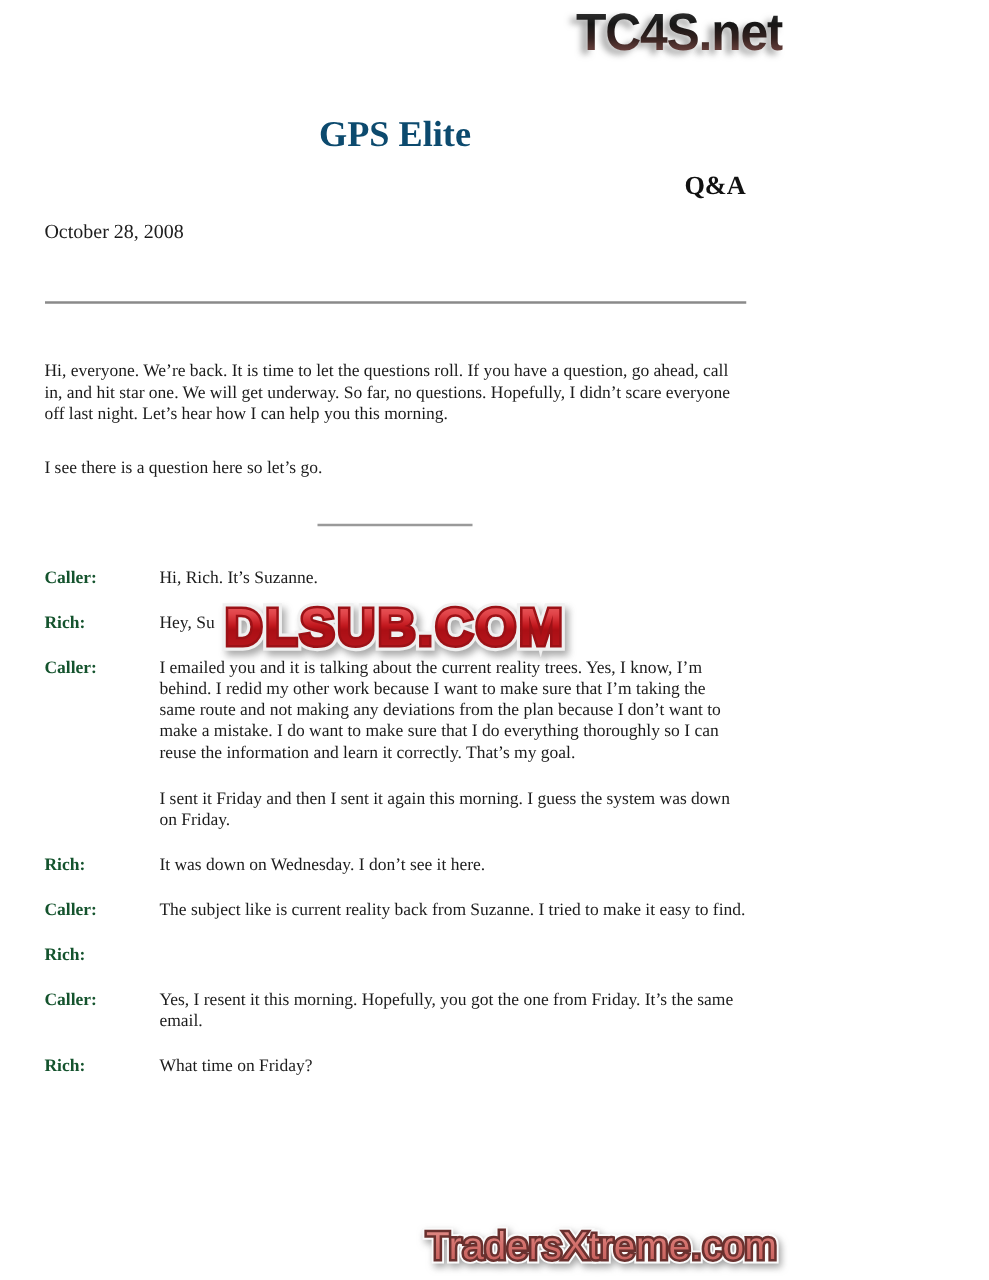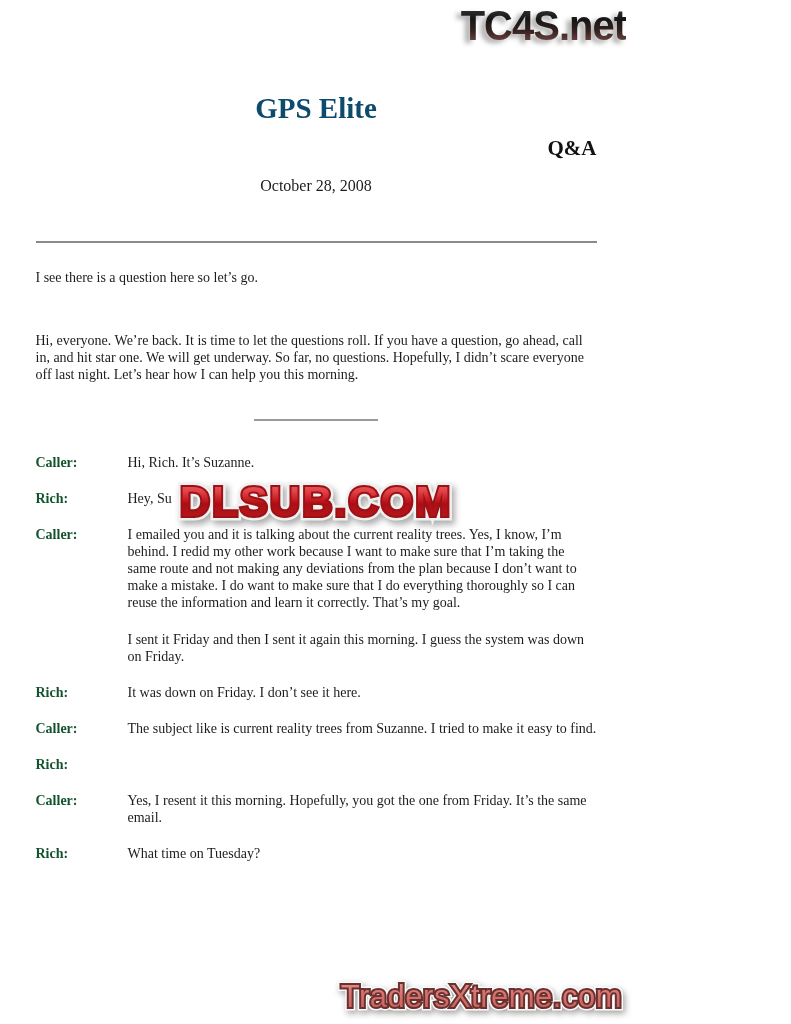--- a/index.html
+++ b/index.html
@@ -28,21 +28,20 @@
   .subtitle {
     margin-top: 12px;
     text-align: right;
     font-size: 21px;
     line-height: 24px;
     font-weight: bold;
     color: #111;
   }
   .doc-date {
     margin-top: 16px;
-    text-align: center;
     font-size: 16px;
     line-height: 20px;
     color: #1c1c1c;
   }
 
   .rule-top {
     margin-top: 45px;
     border: none;
     border-top: 2px solid #8a8a8a;
     width: 100%;
@@ -170,22 +169,22 @@
     <span class="lyr fill">TC4S.net</span>
   </div>
 
   <div class="content">
     <h1 class="title">GPS Elite</h1>
     <h2 class="subtitle">Q&amp;A</h2>
     <div class="doc-date">October 28, 2008</div>
 
     <hr class="rule-top">
 
+    <p class="para intro-1">Hi, everyone. We’re back. It is time to let the questions roll. If you have a question, go ahead, call in, and hit star one. We will get underway. So far, no questions. Hopefully, I didn’t scare everyone off last night. Let’s hear how I can help you this morning.</p>
     <p class="para intro-2">I see there is a question here so let’s go.</p>
-    <p class="para intro-1">Hi, everyone. We’re back. It is time to let the questions roll. If you have a question, go ahead, call in, and hit star one. We will get underway. So far, no questions. Hopefully, I didn’t scare everyone off last night. Let’s hear how I can help you this morning.</p>
 
     <hr class="rule-small">
 
     <div class="dialogue">
 
       <div class="entry">
         <div class="speaker">Caller:</div>
         <div class="speech">
           <p class="para">Hi, Rich. It’s Suzanne.</p>
         </div>
@@ -202,46 +201,46 @@
         <div class="speaker">Caller:</div>
         <div class="speech">
           <p class="para">I emailed you and it is talking about the current reality trees. Yes, I know, I’m behind. I redid my other work because I want to make sure that I’m taking the same route and not making any deviations from the plan because I don’t want to make a mistake. I do want to make sure that I do everything thoroughly so I can reuse the information and learn it correctly. That’s my goal.</p>
           <p class="para">I sent it Friday and then I sent it again this morning. I guess the system was down on Friday.</p>
         </div>
       </div>
 
       <div class="entry">
         <div class="speaker">Rich:</div>
         <div class="speech">
-          <p class="para">It was down on Friday. I don’t see it here.</p>
-        </div>
-      </div>
-
-      <div class="entry">
-        <div class="speaker">Caller:</div>
-        <div class="speech">
-          <p class="para">The subject like is current reality trees from Suzanne. I tried to make it easy to find.</p>
+          <p class="para">It was down on Wednesday. I don’t see it here.</p>
+        </div>
+      </div>
+
+      <div class="entry">
+        <div class="speaker">Caller:</div>
+        <div class="speech">
+          <p class="para">The subject like is current reality back from Suzanne. I tried to make it easy to find.</p>
         </div>
       </div>
 
       <div class="entry">
         <div class="speaker">Rich:</div>
       </div>
 
       <div class="entry">
         <div class="speaker">Caller:</div>
         <div class="speech">
           <p class="para">Yes, I resent it this morning. Hopefully, you got the one from Friday. It’s the same email.</p>
         </div>
       </div>
 
       <div class="entry">
         <div class="speaker">Rich:</div>
         <div class="speech">
-          <p class="para">What time on Tuesday?</p>
+          <p class="para">What time on Friday?</p>
         </div>
       </div>
 
     </div>
   </div>
 
   <div class="dlsub layered">
     <span class="base halo">DLSUB.COM</span>
     <span class="lyr edge">DLSUB.COM</span>
     <span class="lyr gloss">DLSUB.COM</span>

